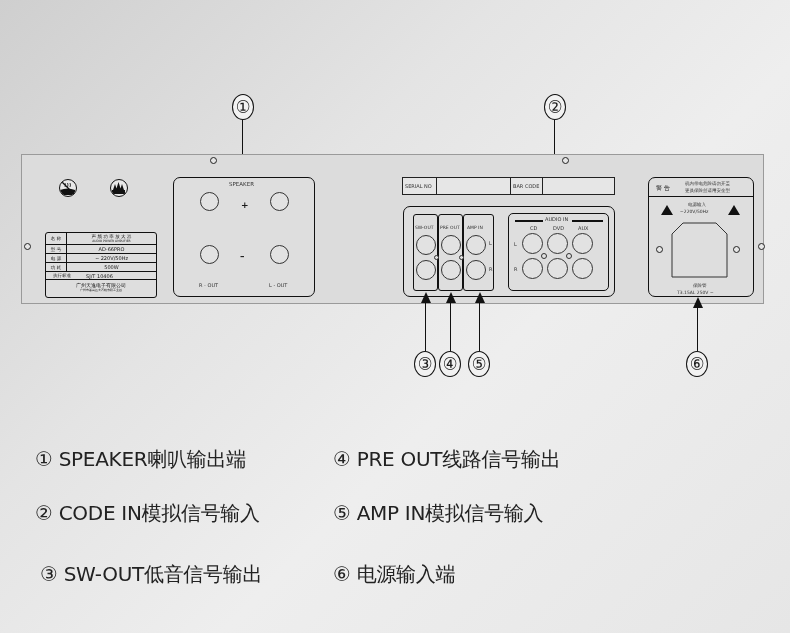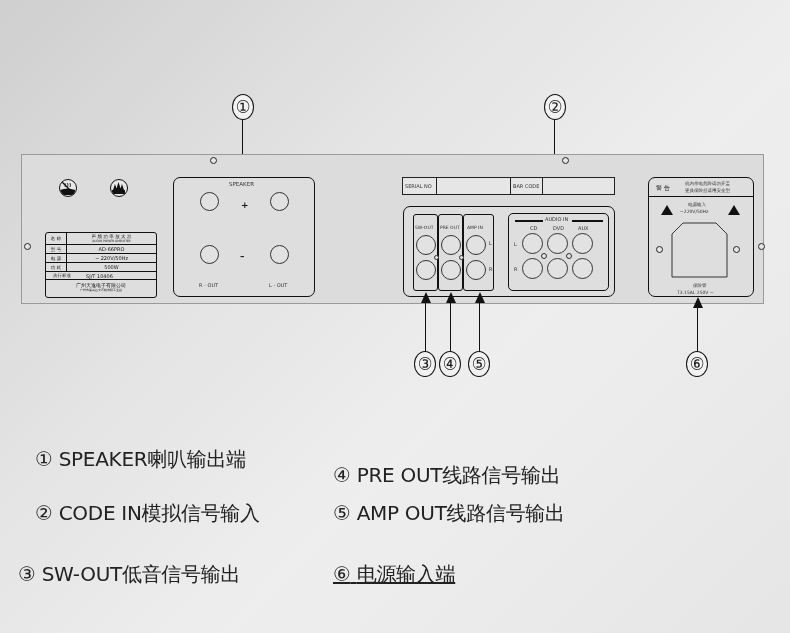--- a/index.html
+++ b/index.html
@@ -190,16 +190,16 @@
   </div>
 
 <div class="abs arrow-up" style="left:693px;top:297px;"></div>
 <div class="abs vline" style="left:697px;top:307px;height:44px;"></div>
 <div class="abs callout" style="left:686px;top:351px;">
     <span>⑥</span>
   </div>
 
 <div class="abs legend-item" style="left:35px;top:446px;"><span>①</span> <span>SPEAKER喇叭输出端</span></div>
 <div class="abs legend-item" style="left:35px;top:500px;"><span>②</span> <span>CODE IN模拟信号输入</span></div>
-<div class="abs legend-item" style="left:18px;top:561px;"><span>③</span> <span>SW-OUT低音信号输出</span></div>
-<div class="abs legend-item" style="left:333px;top:446px;margin-top:16px;"><span>④</span> <span>PRE OUT线路信号输出</span></div>
-<div class="abs legend-item" style="left:333px;top:500px;"><span>⑤</span> <span>AMP OUT线路信号输出</span></div>
-<div class="abs legend-item" style="left:333px;top:561px;text-decoration:underline;"><span>⑥</span> <span>电源输入端</span></div>
+<div class="abs legend-item" style="left:40px;top:561px;"><span>③</span> <span>SW-OUT低音信号输出</span></div>
+<div class="abs legend-item" style="left:333px;top:446px;"><span>④</span> <span>PRE OUT线路信号输出</span></div>
+<div class="abs legend-item" style="left:333px;top:500px;"><span>⑤</span> <span>AMP IN模拟信号输入</span></div>
+<div class="abs legend-item" style="left:333px;top:561px;"><span>⑥</span> <span>电源输入端</span></div>
 
 </body></html>

